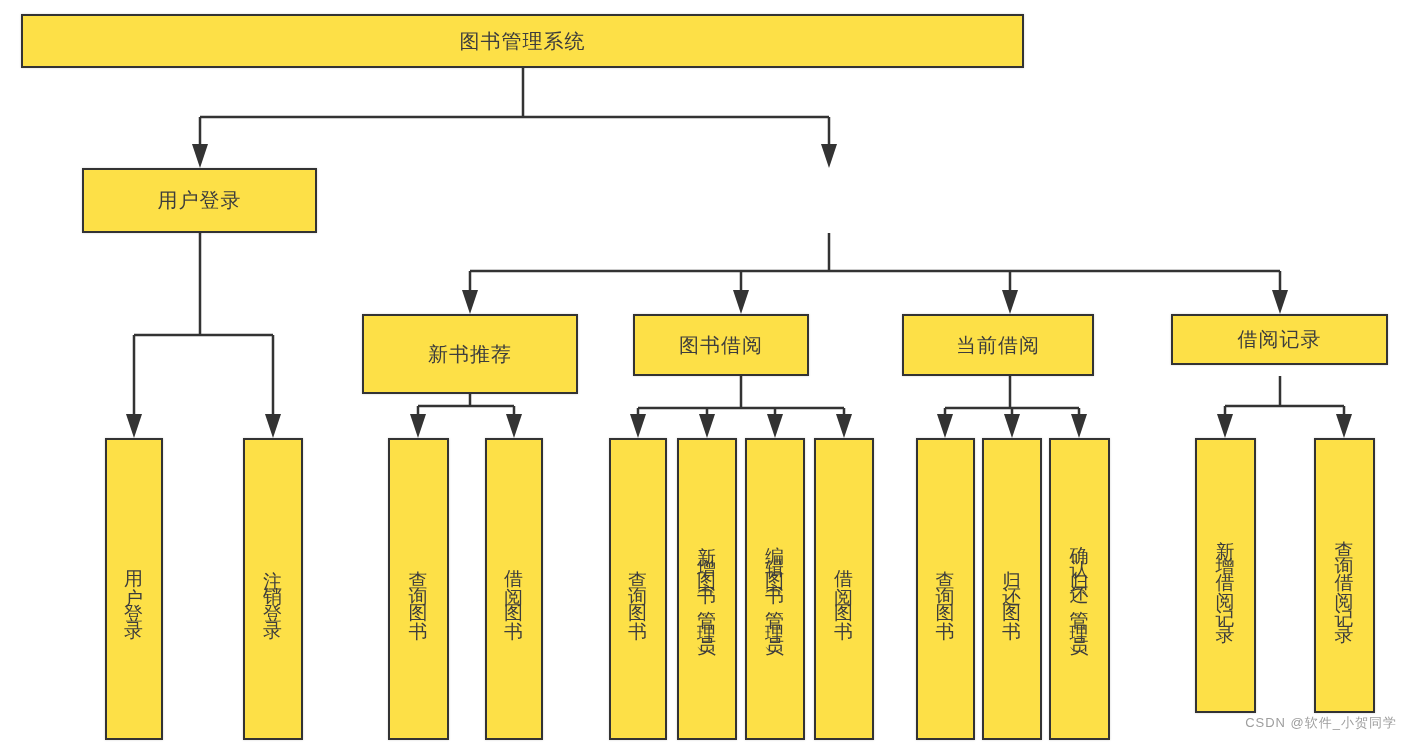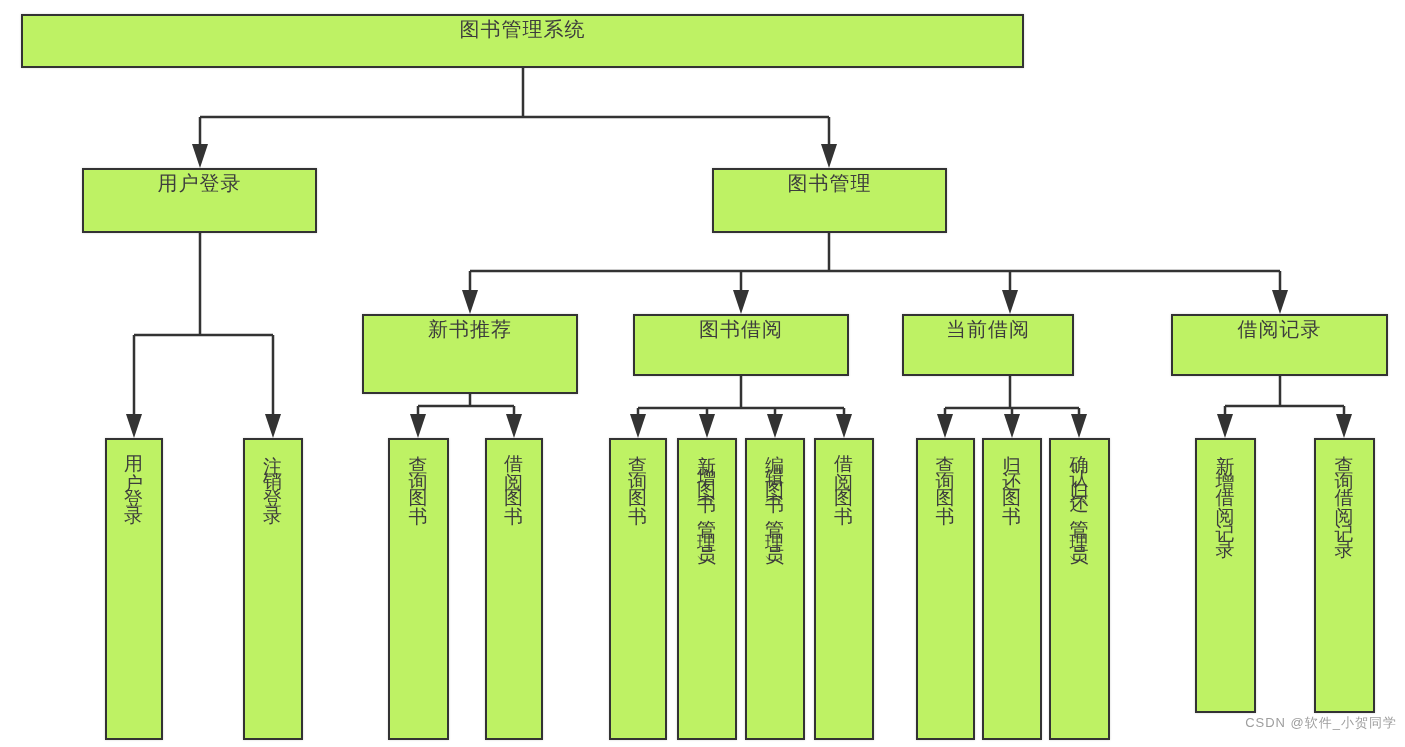--- a/index.html
+++ b/index.html
@@ -15,22 +15,22 @@
     background:var(--bg);
     font-family:"Liberation Sans","DejaVu Sans",sans-serif;
     color:var(--text);
     overflow:hidden;
   }
   #wires{position:absolute;left:0;top:0;width:1405px;height:747px;}
   .box{
     position:absolute;
     box-sizing:border-box;
     border:2.5px solid var(--line);
-    background:#bef264;
-    display:flex;justify-content:center;
+    background:#fde047;
+    display:flex;align-items:center;justify-content:center;
     box-shadow:0 0 2px rgba(0,0,0,0.18);
   }
   .hlabel{
     font-size:20px;
     letter-spacing:1px;
     color:var(--text);
     white-space:nowrap;
   }
   .vlabel{
     writing-mode:vertical-rl;
@@ -88,34 +88,31 @@
     </g>
   </svg>
 
   <div class="box" style="left:21px;top:14px;width:1003px;height:54px;">
     <span class="hlabel">图书管理系统</span>
   </div>
 
   <div class="box" style="left:82px;top:168px;width:235px;height:65px;">
     <span class="hlabel">用户登录</span>
   </div>
-  <div class="box" style="left:712px;top:168px;width:235px;height:65px;">
-    <span class="hlabel">图书管理</span>
-  </div>
 
   <div class="box" style="left:362px;top:314px;width:216px;height:80px;">
     <span class="hlabel">新书推荐</span>
   </div>
-  <div class="box" style="left:633px;top:314px;width:216px;height:62px;">
+  <div class="box" style="left:633px;top:314px;width:176px;height:62px;">
     <span class="hlabel">图书借阅</span>
   </div>
-  <div class="box" style="left:902px;top:314px;width:172px;height:62px;">
+  <div class="box" style="left:902px;top:314px;width:192px;height:62px;">
     <span class="hlabel">当前借阅</span>
   </div>
-  <div class="box" style="left:1171px;top:314px;width:217px;height:62px;">
+  <div class="box" style="left:1171px;top:314px;width:217px;height:51px;">
     <span class="hlabel">借阅记录</span>
   </div>
 
   <div class="box" style="left:105px;top:438px;width:58px;height:302px;">
     <span class="vlabel">用户登录</span>
   </div>
   <div class="box" style="left:243px;top:438px;width:60px;height:302px;">
     <span class="vlabel">注销登录</span>
   </div>
 

